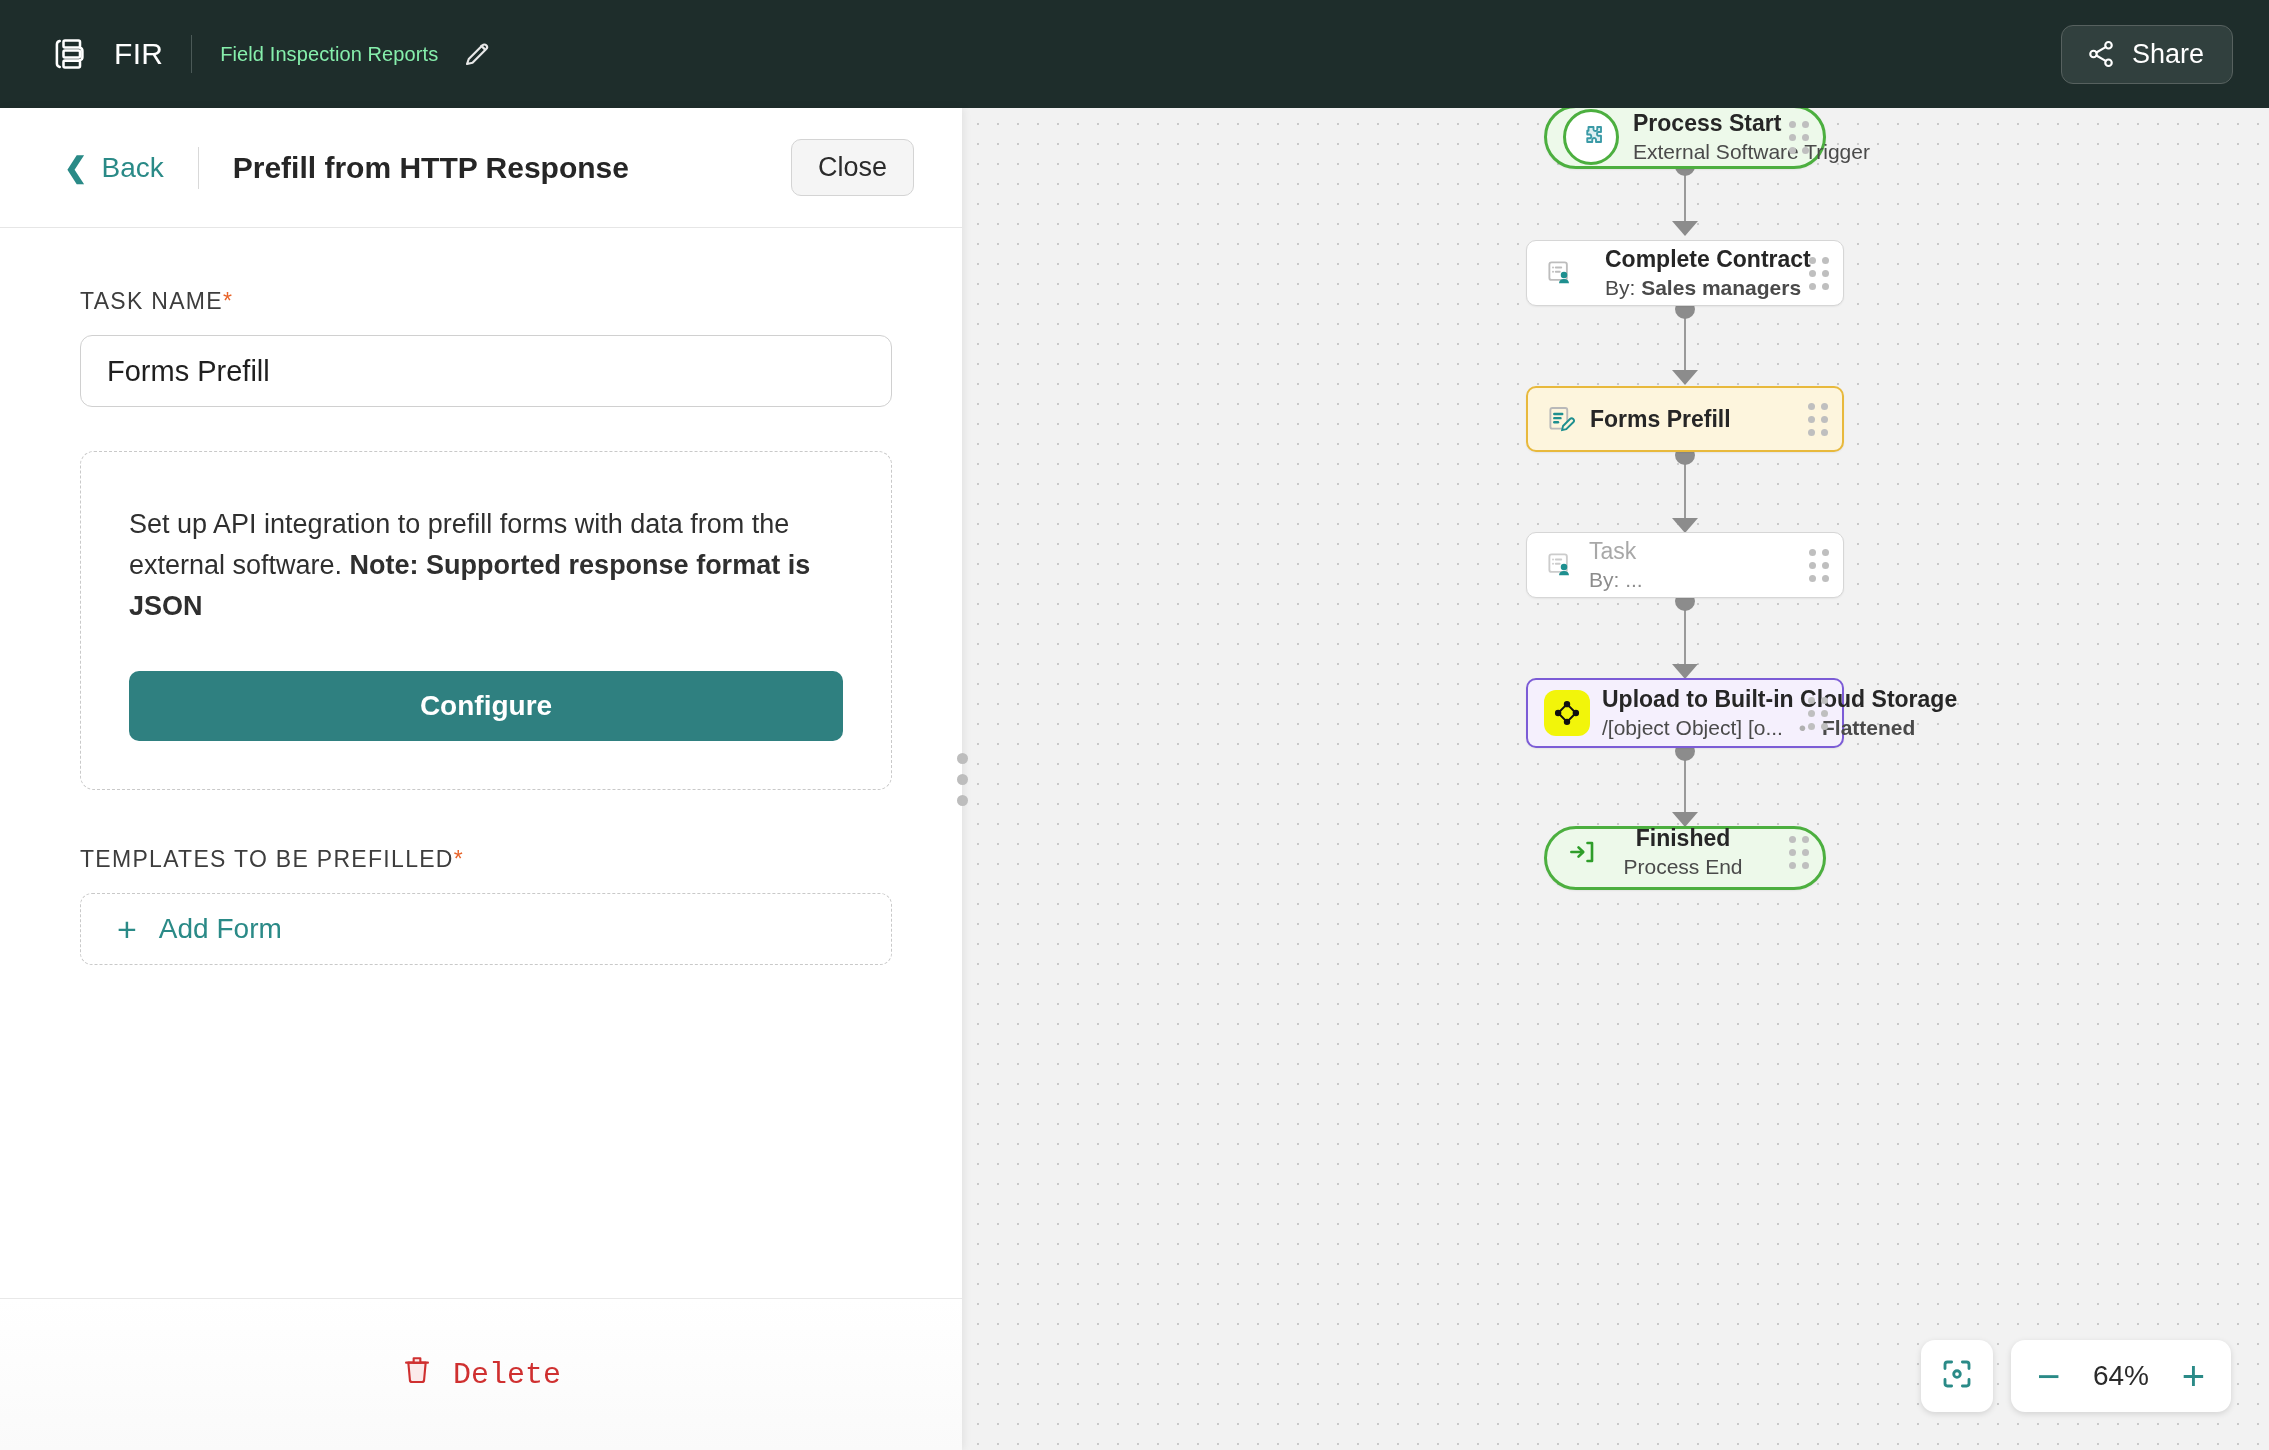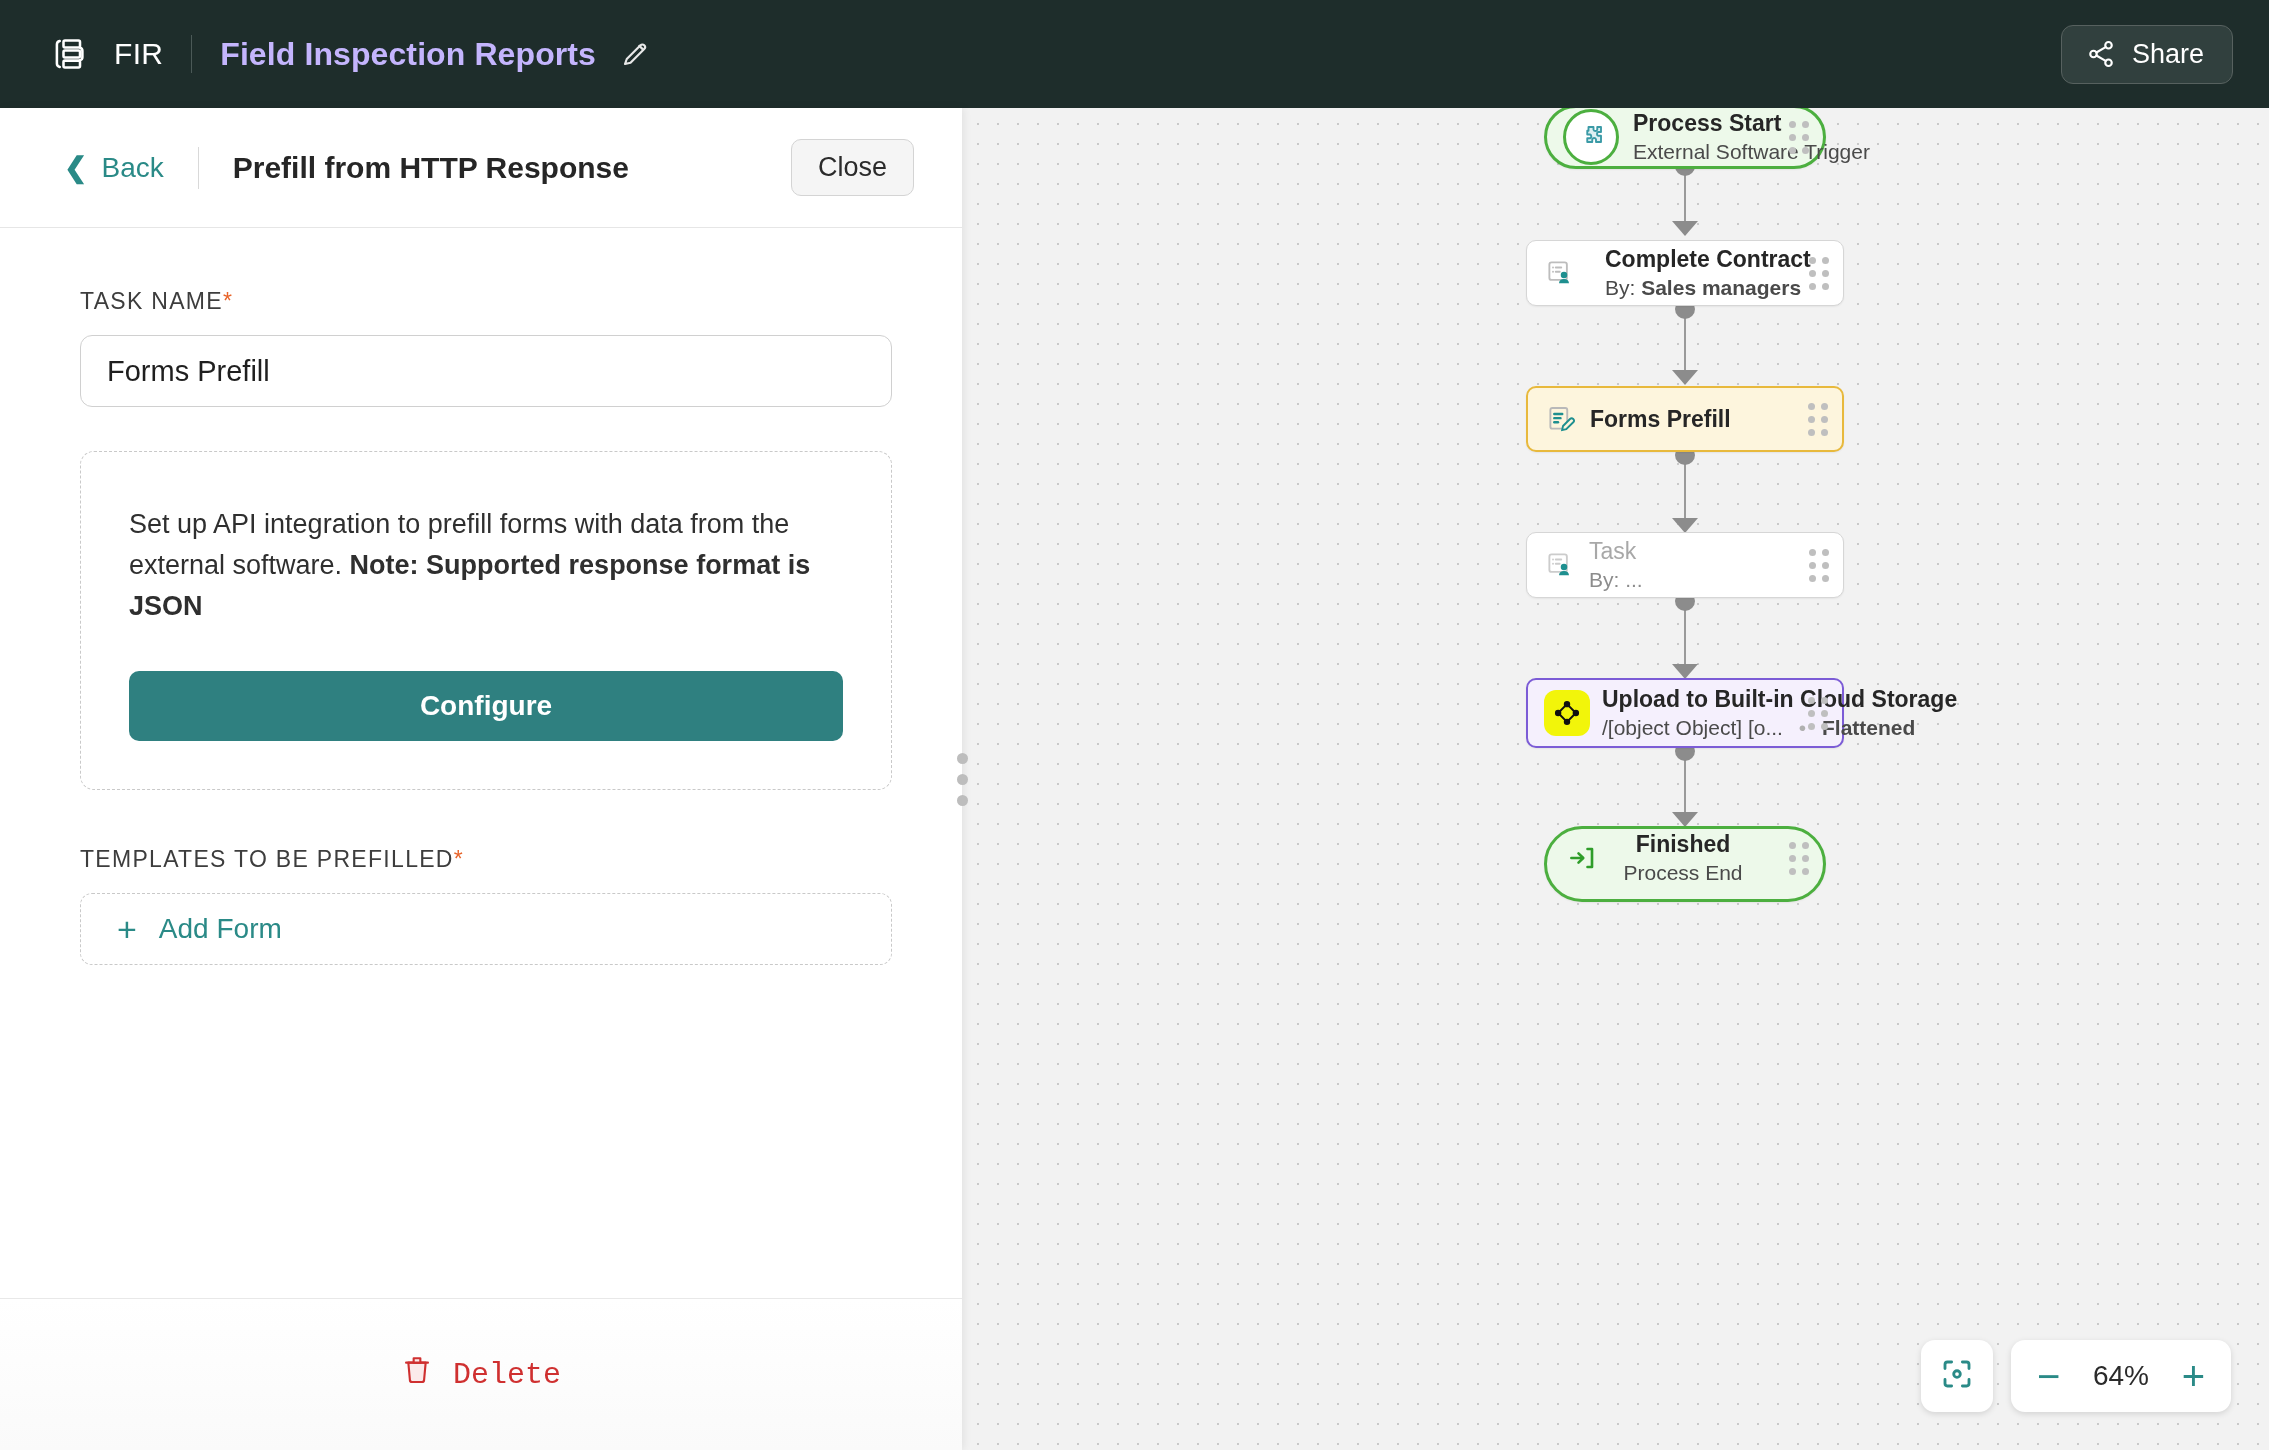--- a/index.html
+++ b/index.html
@@ -15,21 +15,21 @@
   .topbar {
     height: 108px; flex: 0 0 108px;
     background: #1e2d2b;
     display: flex; align-items: center;
     padding: 0 36px 0 48px;
     color: #ffffff;
   }
   .tb-logo { width: 40px; height: 40px; flex: 0 0 40px; margin-right: 26px; display:flex; align-items:center; justify-content:center;}
   .tb-short { font-size: 30px; font-weight: 400; letter-spacing: .3px; color:#fff; }
   .tb-sep { width: 1px; height: 38px; background: #4b5957; margin: 0 28px; }
-  .tb-title { font-size: 32px; font-weight: 700; color:#c4b5fd; letter-spacing:.1px; }
+  .tb-title { font-size: 20px; font-weight: 400; color:#86efac; letter-spacing:.1px; }
   .tb-edit { margin-left: 22px; width: 34px; height: 34px; display:flex; align-items:center; justify-content:center; cursor:pointer;}
   .tb-spacer { flex: 1 1 auto; }
   .share-btn {
     display:flex; align-items:center; gap: 16px;
     background: #31403e; border: 1px solid #57615f;
     border-radius: 12px; padding: 13px 28px 13px 24px;
     color: #fff; font-size: 27px; cursor: pointer;
   }
   .share-btn svg { display:block; }
 
@@ -427,21 +427,21 @@
         <div class="grip">
           <i></i>
             <i></i>
             <i></i>
             <i></i>
             <i></i>
             <i></i>
         </div>
       </div>
 
-      <div class="node end" style="left:582px; top:718px; width:282px; height:76px; padding:0 14px 12px 20px;">
+      <div class="node end" style="left:582px; top:718px; width:282px; height:64px; padding:0 14px 12px 20px;">
         <div class="n-icon">
           <svg width="30" height="30" viewBox="0 0 24 24" fill="none" stroke="#2f9d2a" stroke-width="2.1" stroke-linecap="round" stroke-linejoin="round">
             <path d="M3.5 12h9"></path>
               <path d="M9.2 8.3l3.8 3.7-3.8 3.7"></path>
             <path d="M16.4 4.8h3.6v14.4h-3.6"></path>
           </svg>
         </div>
         <div class="n-text" style="text-align:center; margin-left:-6px;">
           <div class="n-title">Finished</div>
           <div class="n-sub">Process End</div>

